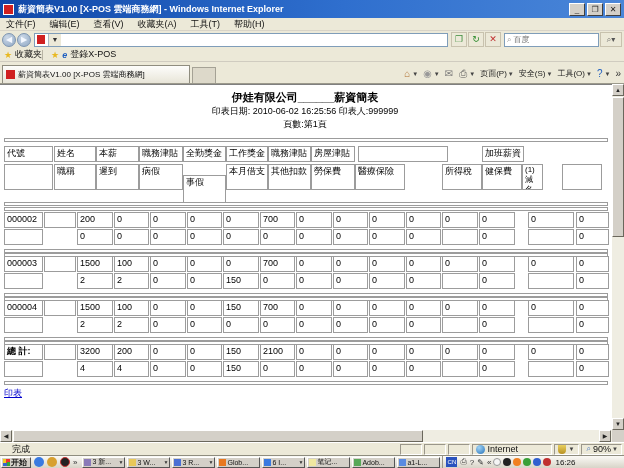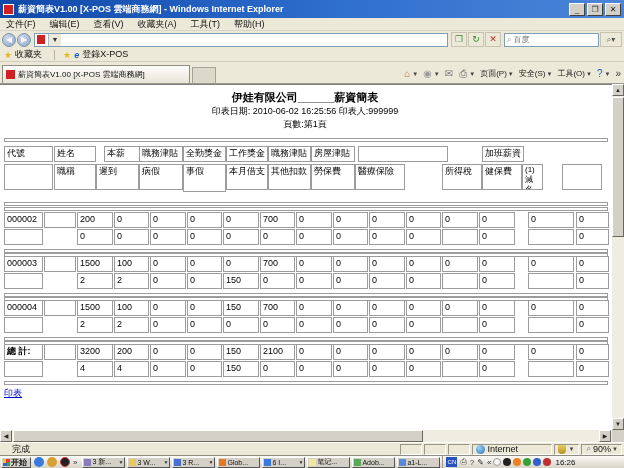--- a/index.html
+++ b/index.html
@@ -42,21 +42,21 @@
     display:flex; align-items:center; margin-left:3px; flex:0 0 auto; }
   .mag { color:#888; font-size:8px; margin:0 2px; }
   #search-placeholder { font-size:8px; color:#777; }
   #search-btn { width:22px; height:15px; background:#ece9d8; border:1px solid #c8c2ae;
     font-size:8px; text-align:center; line-height:13px; color:#555; margin-left:1px; flex:0 0 auto; }
 
   
   #favbar { left:0; top:48px; width:624px; height:14px; background:#ece9d8;
     display:flex; align-items:center; padding-left:4px; border-bottom:1px solid #d0ccc0; }
   .star { color:#e8b820; font-size:9px; margin-right:3px; }
-  #fav-label { font-size:9px; color:#111; margin-right:12px;text-align:center; }
+  #fav-label { font-size:9px; color:#111; margin-right:0;text-align:center; }
   .vsep { width:1px; height:10px; background:#b8b4a4; margin-right:8px; }
   #fav-eicon { color:#2060c0; font-size:9px; font-weight:bold; font-style:italic; margin-right:3px; }
   #fav-link { font-size:9px; color:#111; }
 
   
   #tabrow { left:0; top:62px; width:624px; height:22px; background:#ece9d8;
     display:flex; align-items:flex-end; border-bottom:1px solid #9c9a8c; }
   #tab-active { width:188px; height:18px; margin-left:2px;
     background:linear-gradient(#fdfdfb,#e8e5d8); border:1px solid #8f8d7f; border-bottom:none;
     display:flex; align-items:center; padding:0 3px; }
@@ -216,33 +216,33 @@
     </span>
   </div>
 
 <div id="content" class="abs">
   <div class="rpt-line" id="report-title">伊娃有限公司______薪資簡表</div>
   <div class="rpt-line" id="report-date">印表日期: 2010-06-02  16:25:56 印表人:999999</div>
   <div class="rpt-line" id="report-page">頁數:第1頁</div>
   <div id="report-table">
       <div class="cell" style="left: 4px; top: 61px; width: 49px; height: 16px;">代號</div>
       <div class="cell" style="left: 54px; top: 61px; width: 42px; height: 16px;">姓名</div>
-      <div class="cell" style="left: 96px; top: 61px; width: 43px; height: 16px; margin-left: 8px;">本薪</div>
+      <div class="cell" style="left: 96px; top: 61px; width: 43px; height: 16px;">本薪</div>
       <div class="cell" style="left: 139px; top: 61px; width: 44px; height: 16px;">職務津貼</div>
       <div class="cell" style="left: 183px; top: 61px; width: 43px; height: 16px;">全勤獎金</div>
       <div class="cell" style="left: 226px; top: 61px; width: 42px; height: 16px;">工作獎金</div>
       <div class="cell" style="left: 268px; top: 61px; width: 43px; height: 16px;">職務津貼</div>
       <div class="cell" style="left: 311px; top: 61px; width: 44px; height: 16px;">房屋津貼</div>
       <div class="cell" style="left: 482px; top: 61px; width: 42px; height: 16px;">加班薪資</div>
       <div class="cell" style="left: 358px; top: 61px; width: 90px; height: 16px;"></div>
       <div class="cell" style="left: 4px; top: 79px; width: 49px; height: 26px;"></div>
       <div class="cell" style="left: 54px; top: 79px; width: 42px; height: 26px;">職稱</div>
       <div class="cell" style="left: 96px; top: 79px; width: 43px; height: 26px;">遲到</div>
       <div class="cell" style="left: 139px; top: 79px; width: 44px; height: 26px;">病假</div>
-      <div class="cell" style="left: 183px; top: 79px; width: 43px; height: 28px;">事假</div>
+      <div class="cell" style="left: 183px; top: 90px; width: 43px; height: 28px;">事假</div>
       <div class="cell" style="left: 226px; top: 79px; width: 42px; height: 26px;">本月借支</div>
       <div class="cell" style="left: 268px; top: 79px; width: 43px; height: 26px;">其他扣款</div>
       <div class="cell" style="left: 311px; top: 79px; width: 44px; height: 26px;">勞保費</div>
       <div class="cell" style="left: 355px; top: 79px; width: 50px; height: 26px;">醫療保險</div>
       <div class="cell" style="left: 442px; top: 79px; width: 40px; height: 26px;">所得稅</div>
       <div class="cell" style="left: 482px; top: 79px; width: 40px; height: 26px;">健保費</div>
       <div class="cell hwrap" style="left: 522px; top: 79px; width: 21px; height: 26px;">(1)減名減額</div>
       <div class="cell" style="left: 562px; top: 79px; width: 40px; height: 26px;"></div>
       <div class="sep" style="top: 53px;"></div>
       <div class="sep" style="top: 117px;"></div>

